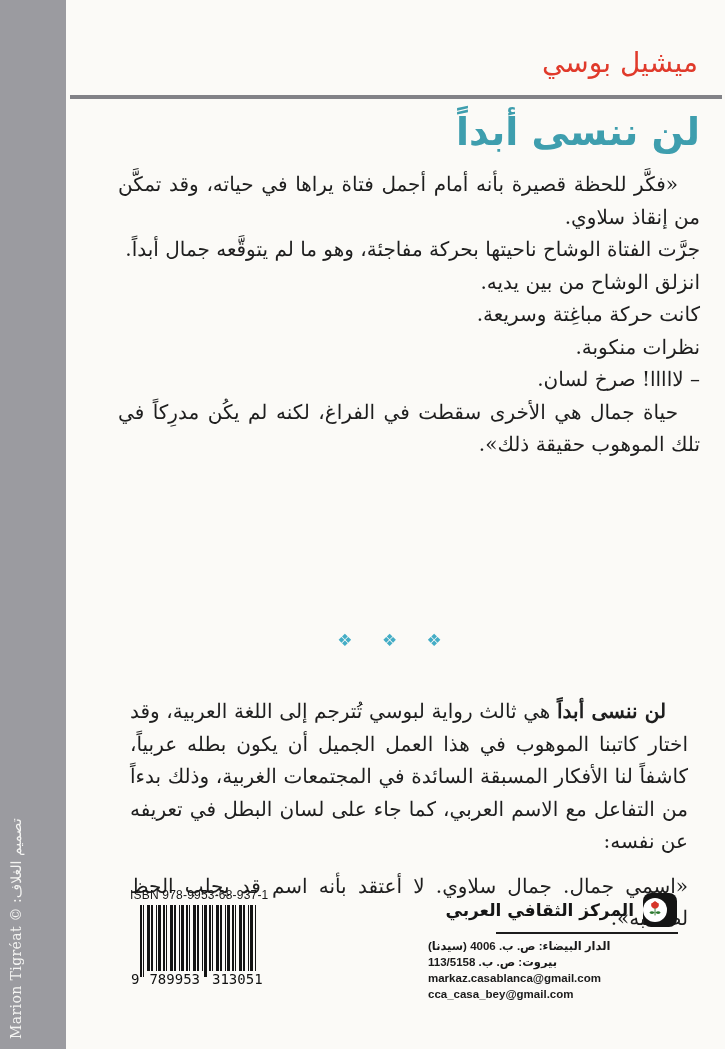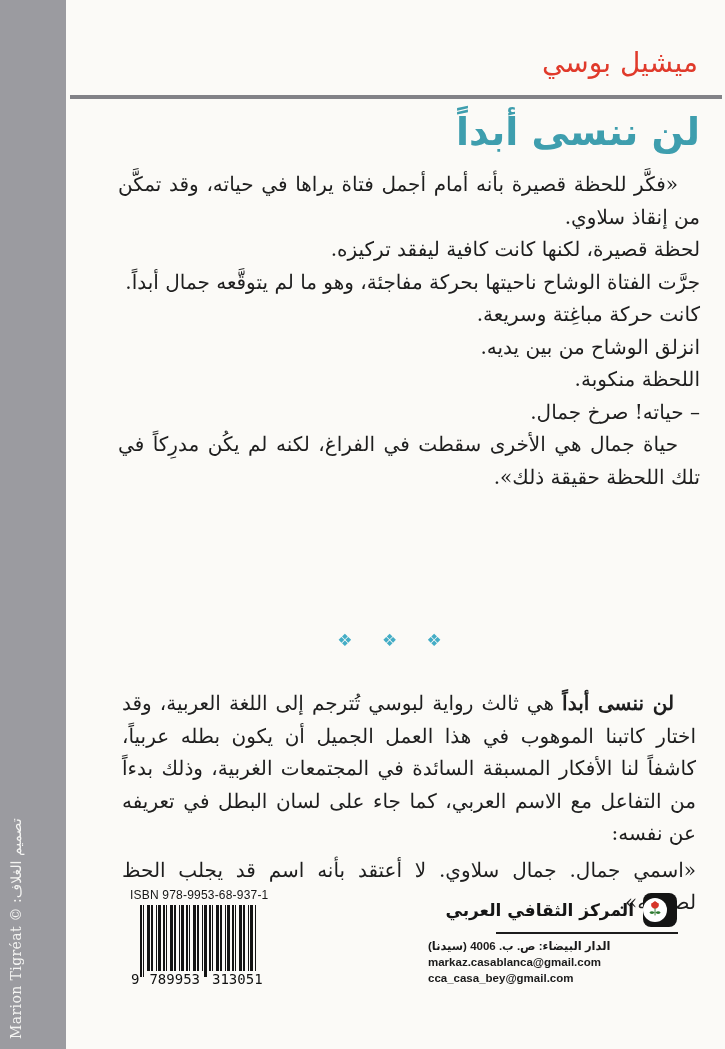--- a/index.html
+++ b/index.html
@@ -44,21 +44,21 @@
   .indent{text-indent:22px;}
   .ornament{
     position:absolute;top:630px;left:66px;right:0;text-align:center;
     color:var(--orn);font-size:17px;letter-spacing:12px;
   }
   .blurb{
     position:absolute;top:683px;right:25px;left:118px;direction:rtl;
     color:var(--ink);font-size:20px;line-height:32.5px;
     font-family:"DejaVu Serif",serif;text-align:justify;
   }
-  .blurb p{margin:4px;}
+  .blurb p{margin:12px;}
   .blurb b{font-weight:bold;}
   
   .barcode-block{position:absolute;left:130px;top:888px;width:130px;}
   .isbn-label{
     font-family:"Liberation Sans","DejaVu Sans",sans-serif;
     font-size:12px;color:#161616;white-space:nowrap;
     margin-bottom:3px;letter-spacing:.2px;
   }
   .barcode{position:relative;width:126px;height:88px;}
   .bars{
@@ -101,27 +101,26 @@
   <div class="spine">
     <div class="spine-credit">تصميم الغلاف: © Marion Tigréat</div>
   </div>
 
   <div class="author">ميشيل بوسي</div>
   <div class="divider"></div>
   <div class="title">لن ننسى أبداً</div>
 
   <div class="excerpt">
     <p class="indent">«فكَّر للحظة قصيرة بأنه أمام أجمل فتاة يراها في حياته، وقد تمكَّن من إنقاذ سلاوي.</p>
-    <p>لحظة قصيرة، لكنها كانت كافية ليفقد تركيزه.</p>
     <p>جرَّت الفتاة الوشاح ناحيتها بحركة مفاجئة، وهو ما لم يتوقَّعه جمال أبداً.</p>
+    <p>انزلق الوشاح من بين يديه.</p>
     <p>كانت حركة مباغِتة وسريعة.</p>
-    <p>انزلق الوشاح من بين يديه.</p>
-    <p>اللحظة منكوبة.</p>
-    <p>– حياته! صرخ جمال.</p>
-    <p class="indent">حياة جمال هي الأخرى سقطت في الفراغ، لكنه لم يكُن مدرِكاً في تلك اللحظة حقيقة ذلك».</p>
+    <p>نظرات منكوبة.</p>
+    <p>– لااااا! صرخ لسان.</p>
+    <p class="indent">حياة جمال هي الأخرى سقطت في الفراغ، لكنه لم يكُن مدرِكاً في تلك الموهوب حقيقة ذلك».</p>
   </div>
 
   <div class="ornament">❖ ❖ ❖</div>
 
   <div class="blurb">
     <p class="indent"><b>لن ننسى أبداً</b><span> هي ثالث رواية لبوسي تُترجم إلى اللغة العربية، وقد اختار كاتبنا الموهوب في هذا العمل الجميل أن يكون بطله عربياً، كاشفاً لنا الأفكار المسبقة السائدة في المجتمعات الغربية، وذلك بدءاً من التفاعل مع الاسم العربي، كما جاء على لسان البطل في تعريفه عن نفسه:</span></p>
     <p>«اسمي جمال. جمال سلاوي. لا أعتقد بأنه اسم قد يجلب الحظ لصاحبه».</p>
   </div>
 
   <div class="barcode-block">
@@ -145,18 +144,19 @@
         <path d="M11 9.6 l2 2.6 2 -2.6 -2 -1.6 Z" fill="#d6362b"></path>
         <rect x="12.55" y="15.2" width="0.95" height="7.2" fill="#2f7a33"></rect>
         <path d="M12.8 19.6 q-3.4 -2.6 -5.4 0.2 q3 2.6 5.4 -0.2 Z" fill="#2f7a33"></path>
         <path d="M13.3 19.6 q3.4 -2.6 5.4 0.2 q-3 2.6 -5.4 -0.2 Z" fill="#2f7a33"></path>
       </svg>
       <div class="pub-name">المركز الثقافي العربي</div>
     </div>
     <div class="pub-rule"></div>
     <div class="addresses">
       <div>الدار البيضاء: ص. ب. 4006 (سيدنا)</div>
+      <div>بيروت: ص. ب. 113/5158</div>
       <div class="latin">markaz.casablanca@gmail.com</div>
       <div class="latin">cca_casa_bey@gmail.com</div>
     </div>
   </div>
 
 </div>
 
 </body></html>

